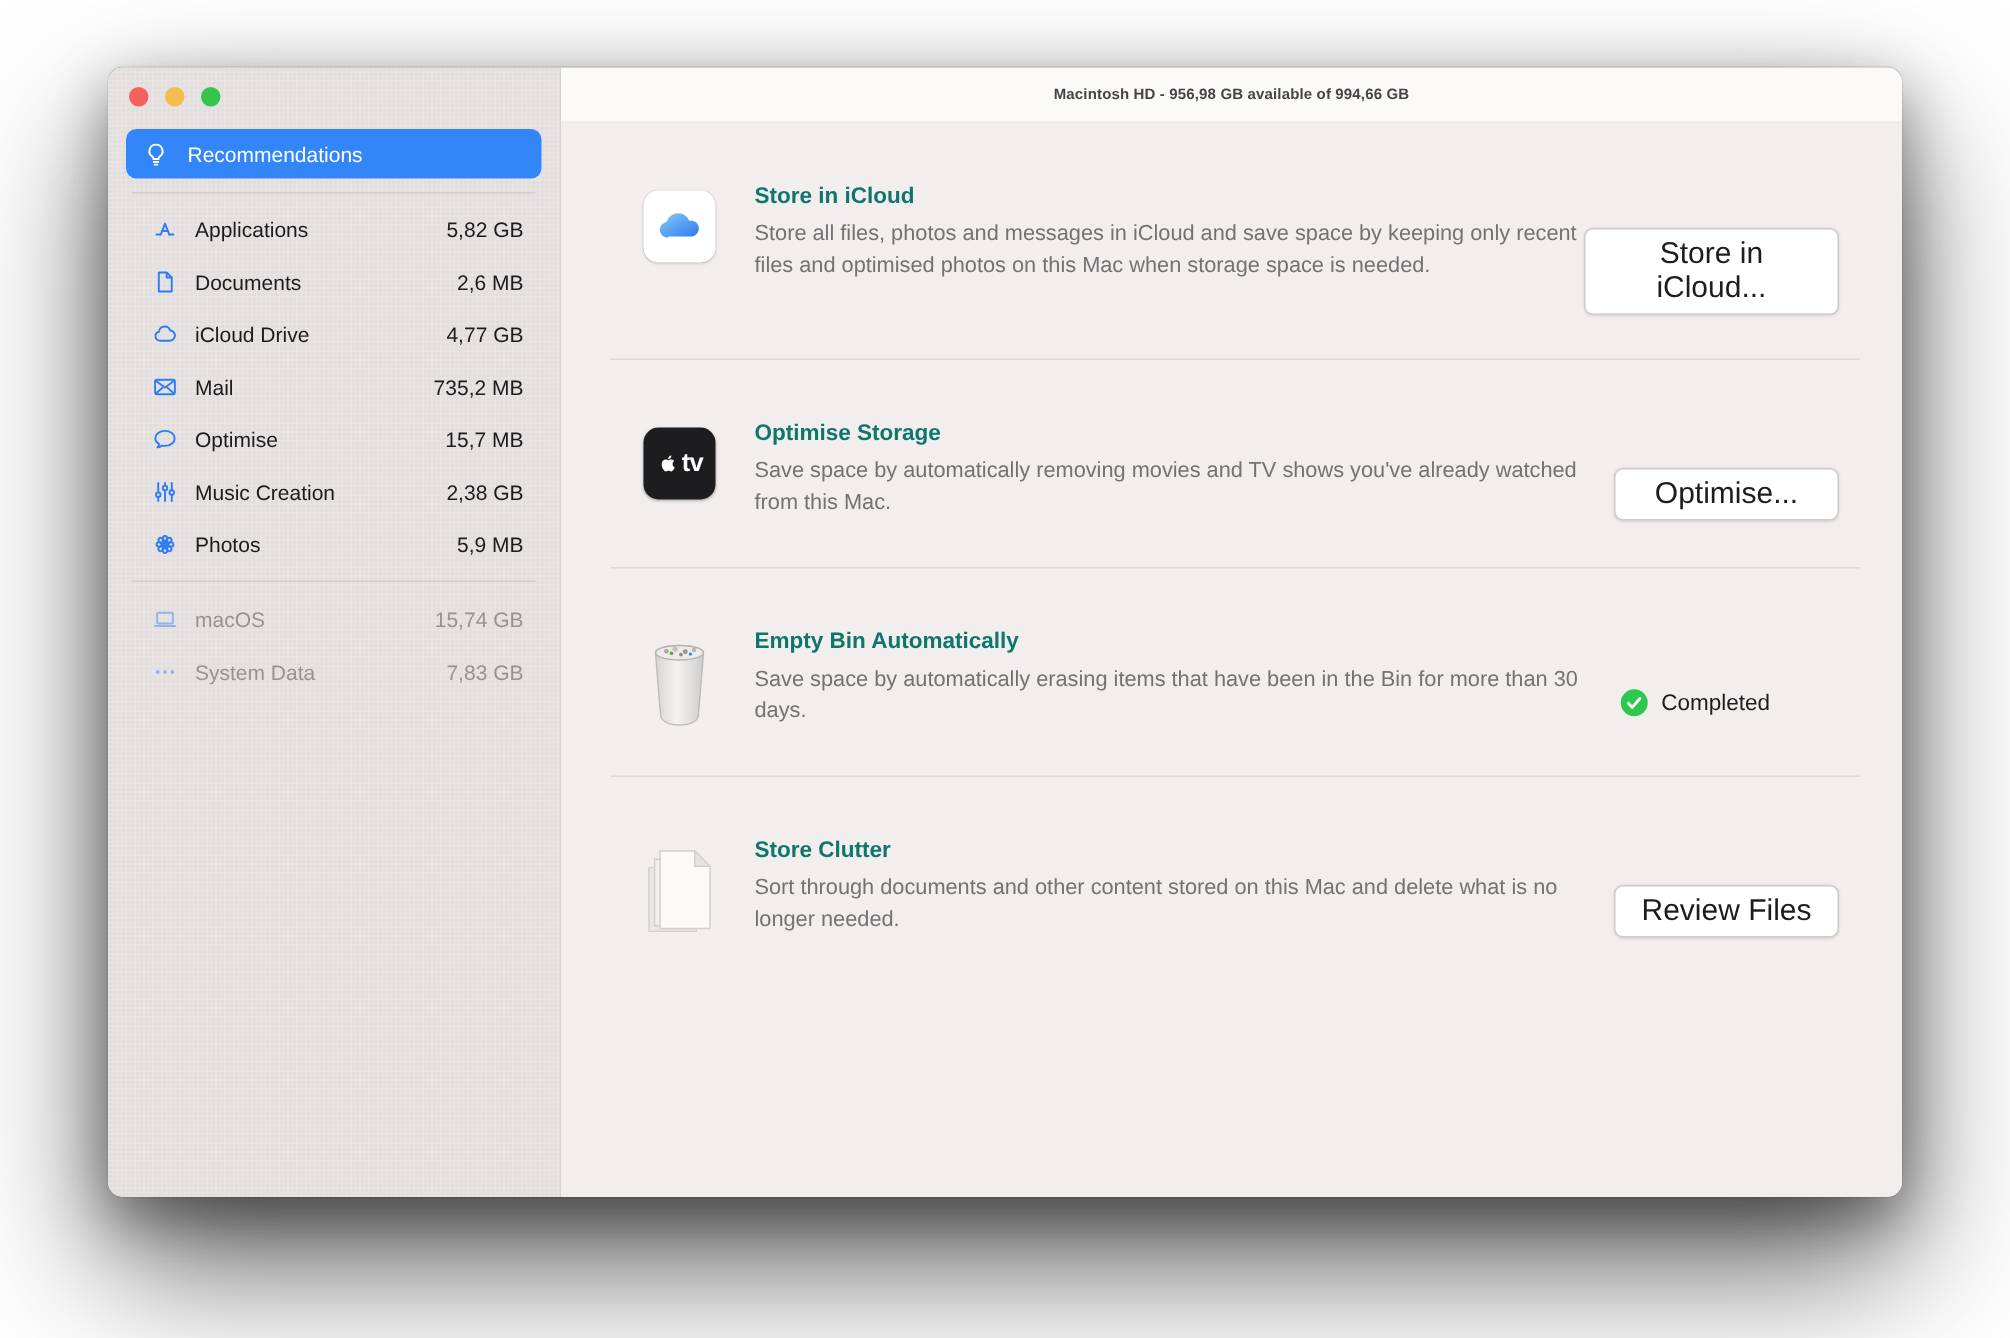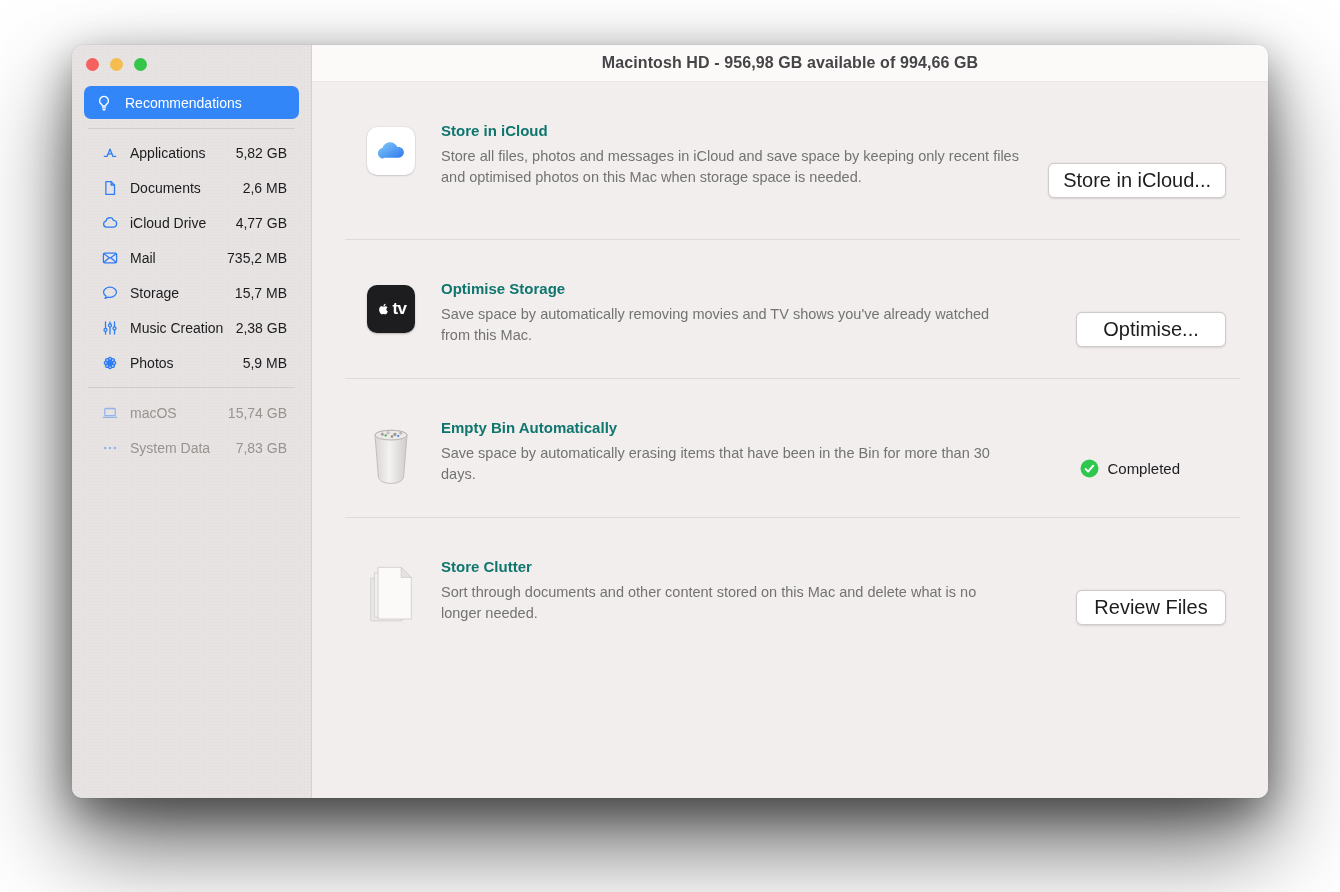--- a/index.html
+++ b/index.html
@@ -4,21 +4,21 @@
 <style>
   * { box-sizing: border-box; margin: 0; padding: 0; }
   html,body { width:1340px; height:892px; overflow:hidden; }
   body { background:#ffffff; font-family:"Liberation Sans", sans-serif; -webkit-font-smoothing:antialiased; }
 
   .window { position:absolute; left:72px; top:45px; width:1196px; height:753px;
     border-radius:10px; display:flex;
     box-shadow: 0 45px 95px rgba(0,0,0,.62), 0 14px 40px rgba(0,0,0,.38), 0 0 1px rgba(0,0,0,.35); }
 
   
-  aside { width:240px; flex:none; background:#e6e3e2; border-radius:10px 0 0 10px;
+  aside { width:302px; flex:none; background:#e6e3e2; border-radius:10px 0 0 10px;
     border-right:1px solid #d6d2d1; padding-top:13px;
     background-image: radial-gradient(rgba(0,0,0,.028) 1px, transparent 1px);
     background-size:3px 3px; }
   .traffic { display:flex; gap:11px; padding-left:14px; margin-bottom:15px; }
   .dot { width:13px; height:13px; border-radius:50%; }
 
   .sel-row { margin:0 12px; height:33px; border-radius:7px; background:#3286f7;
     color:#fff; display:flex; align-items:center; padding:0 11px; gap:12px;
     font-size:14px; font-weight:500; cursor:default; }
   .sel-row .sicon { color:#fff; }
@@ -32,21 +32,21 @@
   .srow .lbl { margin-left:9px; }
   .srow .sz  { margin-left:auto; }
   .srow.dim  { color:#97938f; }
   .srow.dim .sicon { color:#2e7cf6; opacity:.45; }
   .sicon svg { width:18px; height:18px; display:block; }
 
   
   main { flex:1; display:flex; flex-direction:column; border-radius:0 10px 10px 0; overflow:hidden; }
   header { height:37px; flex:none; background:#fbfaf9; border-bottom:1px solid #eae7e6;
     display:flex; align-items:center; justify-content:center;
-    font-size:16px; font-weight:700; color:#454547; letter-spacing:.1px; }
+    font-size:10px; font-weight:700; color:#454547; letter-spacing:.1px; }
   .content { flex:1; background:#f1eeed; }
 
   .section { display:flex; align-items:flex-start; margin:0 28px 0 33px;
     padding:40px 0 0 22px; border-bottom:1px solid #dedad8; height:139px; position:relative; }
   .section:first-child { height:158px; }
   .section:last-child { border-bottom:none; }
 
   .app-icon { width:48px; flex:none; margin-top:5px; display:flex; justify-content:center; }
   .tile { width:48px; height:48px; border-radius:10px; display:flex; align-items:center;
     justify-content:center; }
@@ -134,21 +134,21 @@
           </span>
           <span class="lbl">Mail</span>
           <span class="sz">735,2 MB</span>
         </div>
         <div class="srow">
           <span class="sicon">
             <svg viewBox="0 0 24 24" fill="none" stroke="currentColor" stroke-width="1.7" stroke-linecap="round" stroke-linejoin="round">
               <path d="M12 4.3c4.8 0 8.6 3 8.6 6.7s-3.8 6.7-8.6 6.7c-.9 0-1.8-.1-2.6-.3-1.1.9-2.5 1.5-4.1 1.6.8-.9 1.3-1.9 1.4-3-2-1.2-3.3-3-3.3-5C3.4 7.3 7.2 4.3 12 4.3z"></path>
             </svg>
           </span>
-          <span class="lbl">Storage</span>
+          <span class="lbl">Optimise</span>
           <span class="sz">15,7 MB</span>
         </div>
         <div class="srow">
           <span class="sicon">
             <svg viewBox="0 0 24 24" fill="none" stroke="currentColor" stroke-width="1.7" stroke-linecap="round" stroke-linejoin="round">
               <path d="M6 4v16M12 4v16M18 4v16"></path>
               <circle cx="6" cy="14.5" r="2" fill="#e6e3e2"></circle>
               <circle cx="12" cy="8.5" r="2" fill="#e6e3e2"></circle>
               <circle cx="18" cy="12.5" r="2" fill="#e6e3e2"></circle>
             </svg>

